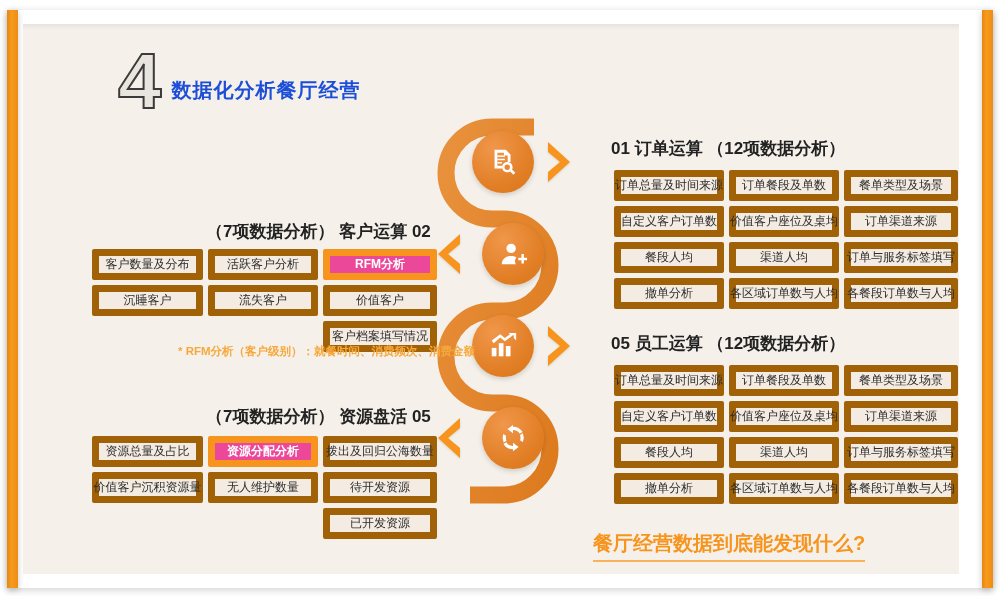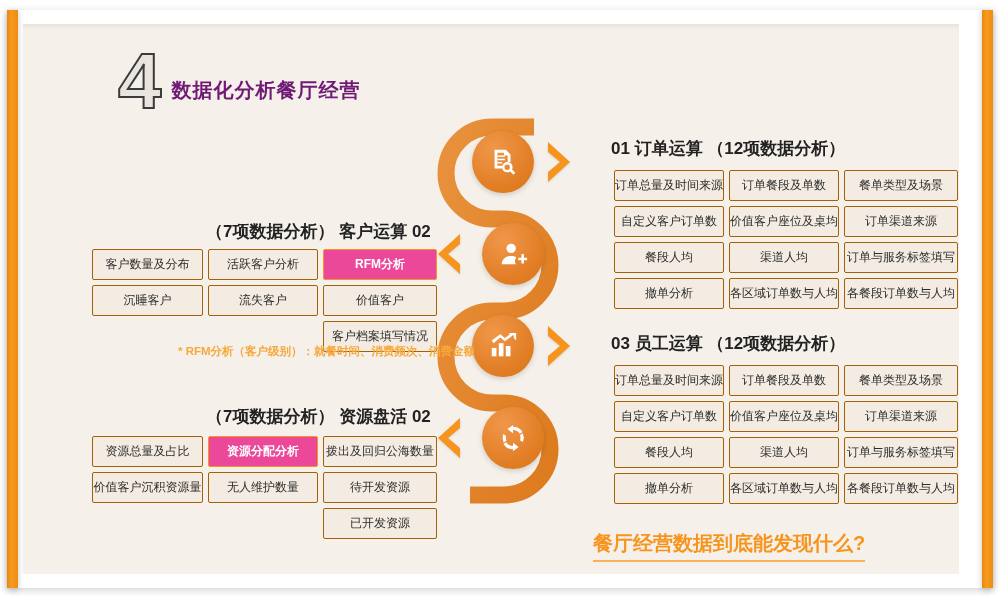--- a/index.html
+++ b/index.html
@@ -58,21 +58,21 @@
     font-weight:700;
     color:transparent;
     -webkit-text-stroke:2px #3b3b3b;
     font-family:"Liberation Sans","DejaVu Sans",sans-serif;
     letter-spacing:-2px;
     text-shadow:1px 1px 0 rgba(0,0,0,.05);
   }
   .title-text{
     font-size:20px;
     font-weight:700;
-    color:#701a75;
+    color:#1d4ed8;
     margin-left:12px;
     margin-bottom:10px;
     letter-spacing:1px;
   }
 
   
   .ribbon{
     position:absolute; left:411px; top:75px;
     width:140px; height:440px;
   }
@@ -103,21 +103,21 @@
     white-space:nowrap;
   }
 
   .grid{
     position:absolute;
     display:grid;
     gap:5px;
   }
   .cell{
     background:#f4ece2;
-    border:1px solid #a16207;
+    border:7px solid #a16207;
     border-radius:2px;
     color:#2d2d2d;
     font-size:12px;
     display:flex; align-items:center; justify-content:center;
     height:31px;
     white-space:nowrap;
   }
   .cell.hl{
     background:#ec4899;
     border-color:#f7941e;
@@ -284,37 +284,37 @@
       <div class="cell hl">RFM分析</div>
       <div class="cell">沉睡客户</div>
       <div class="cell">流失客户</div>
       <div class="cell">价值客户</div>
       <div class="cell ghost"></div>
       <div class="cell ghost"></div>
       <div class="cell">客户档案填写情况</div>
     </div>
     <div class="note" id="sec02-note">* RFM分析（客户级别）：就餐时间、消费频次、消费金额</div>
 
-    <div class="sec-head" id="sec03-head">03 员工运算 （12项数据分析）</div>
+    <div class="sec-head" id="sec03-head">05 员工运算 （12项数据分析）</div>
     <div class="grid" id="sec03-grid">
       <div class="cell">订单总量及时间来源</div>
       <div class="cell">订单餐段及单数</div>
       <div class="cell">餐单类型及场景</div>
       <div class="cell">自定义客户订单数</div>
       <div class="cell">价值客户座位及桌均</div>
       <div class="cell">订单渠道来源</div>
       <div class="cell">餐段人均</div>
       <div class="cell">渠道人均</div>
       <div class="cell">订单与服务标签填写</div>
       <div class="cell">撤单分析</div>
       <div class="cell">各区域订单数与人均</div>
       <div class="cell">各餐段订单数与人均</div>
     </div>
 
-    <div class="sec-head" id="sec04-head">（7项数据分析） 资源盘活 02</div>
+    <div class="sec-head" id="sec04-head">（7项数据分析） 资源盘活 05</div>
     <div class="grid" id="sec04-grid">
       <div class="cell">资源总量及占比</div>
       <div class="cell hl">资源分配分析</div>
       <div class="cell">拨出及回归公海数量</div>
       <div class="cell">价值客户沉积资源量</div>
       <div class="cell">无人维护数量</div>
       <div class="cell">待开发资源</div>
       <div class="cell ghost"></div>
       <div class="cell ghost"></div>
       <div class="cell">已开发资源</div>

